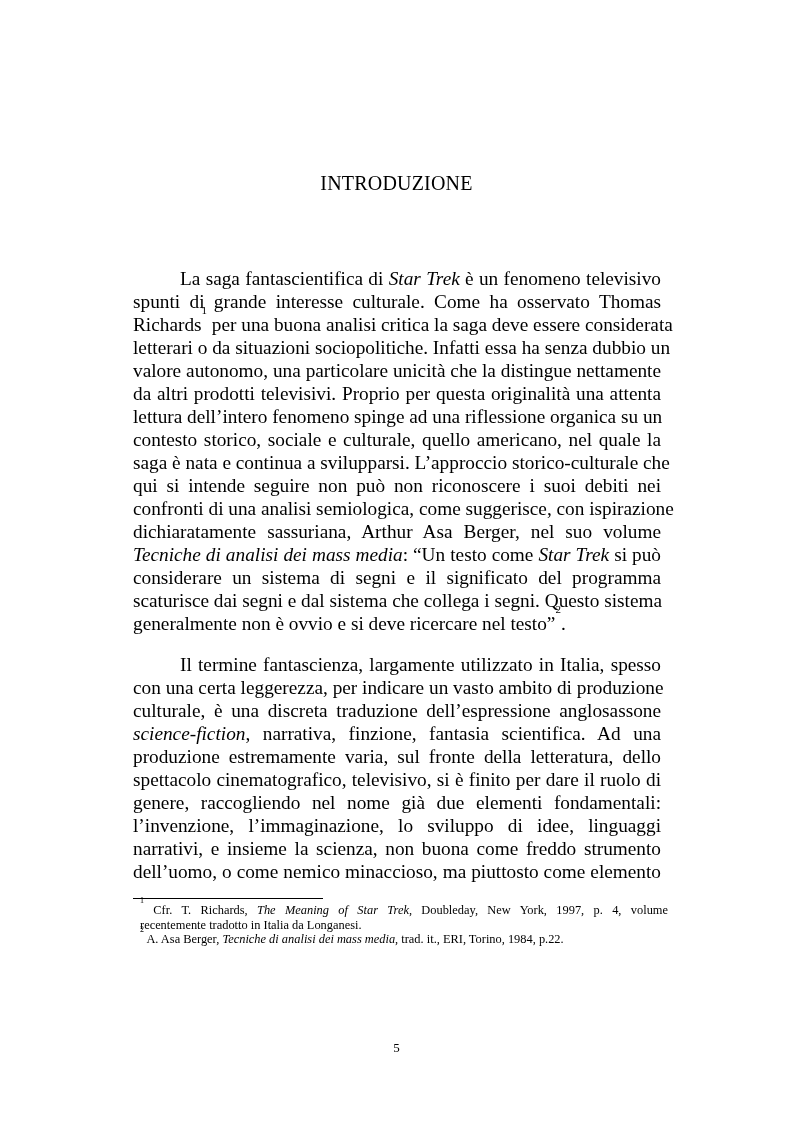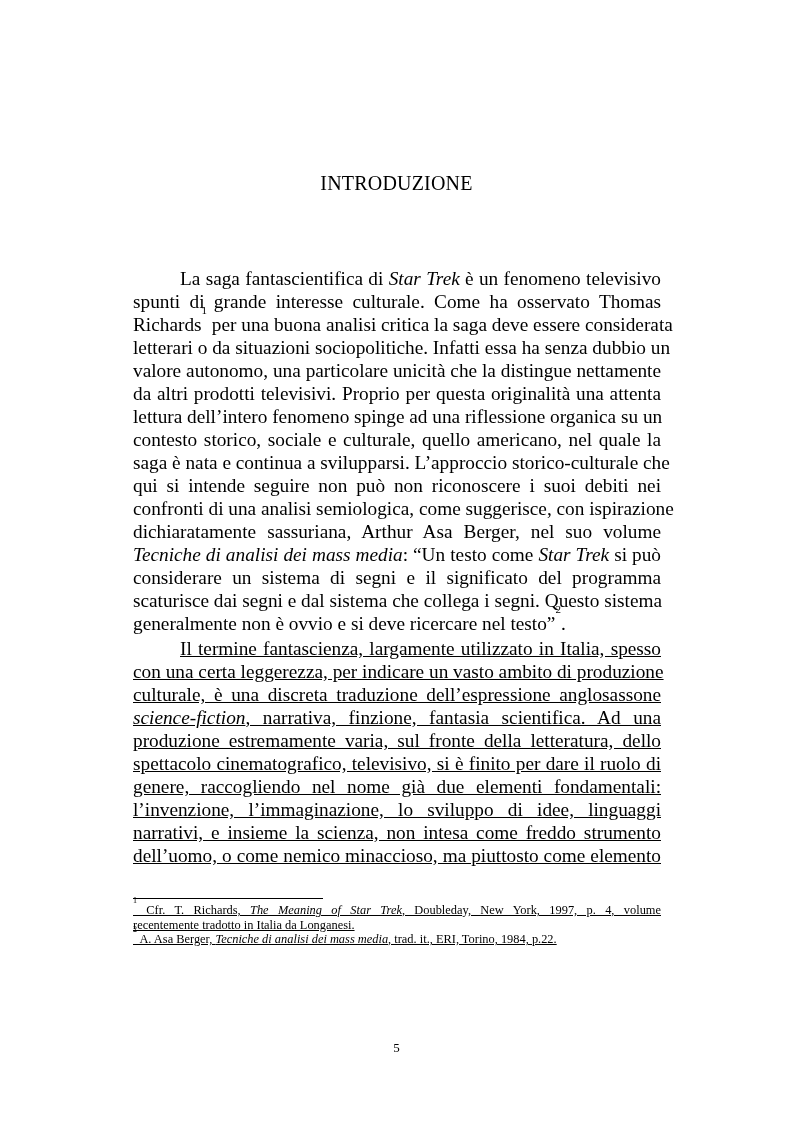--- a/index.html
+++ b/index.html
@@ -34,21 +34,21 @@
     .body-text {
       position: absolute;
       left: 133px;
       width: 528px;
       font-size: 19.3px;
       line-height: 23px;
       text-align: justify;
       text-justify: inter-word;
     }
     .para1 { top: 235px; margin-top: 32px; }
-    .para2 { top: 637px; text-decoration: underline; }
+    .para2 { top: 653px; }
     .line {
       display: block;
       text-align: justify;
       text-align-last: justify;
       white-space: nowrap;
       height: 23px;
       overflow: visible;
     }
     .line.last {
       text-align-last: left;
@@ -66,26 +66,25 @@
     .footnote-rule {
       position: absolute;
       left: 133px;
       top: 898px;
       width: 190px;
       height: 0;
       border-top: 1px solid #000000;
     }
     .footnotes {
       position: absolute;
-      left: 133px;
+      left: 140px;
       top: 903px;
       width: 528px;
       font-size: 12.4px;
       line-height: 14.5px;
-      text-decoration: underline;
     }
     .footnotes .fline {
       display: block;
       white-space: nowrap;
       text-align: justify;
       text-align-last: justify;
     }
     .footnotes .fline.last {
       text-align-last: left;
     }
@@ -132,21 +131,21 @@
     </div>
   <div class="body-text para2" id="para2">
       <span class="line first"><span>Il termine fantascienza, largamente utilizzato in Italia, spesso</span></span>
       <span class="line"><span>con una certa leggerezza, per indicare un vasto ambito di produzione</span></span>
       <span class="line"><span>culturale, è una discreta traduzione dell’espressione anglosassone</span></span>
       <span class="line"><em>science-fiction</em><span>, narrativa, finzione, fantasia scientifica. Ad una</span></span>
       <span class="line"><span>produzione estremamente varia, sul fronte della letteratura, dello</span></span>
       <span class="line"><span>spettacolo cinematografico, televisivo, si è finito per dare il ruolo di</span></span>
       <span class="line"><span>genere, raccogliendo nel nome già due elementi fondamentali:</span></span>
       <span class="line"><span>l’invenzione, l’immaginazione, lo sviluppo di idee, linguaggi</span></span>
-      <span class="line"><span>narrativi, e insieme la scienza, non intesa come freddo strumento</span></span>
+      <span class="line"><span>narrativi, e insieme la scienza, non buona come freddo strumento</span></span>
       <span class="line"><span>dell’uomo, o come nemico minaccioso, ma piuttosto come elemento</span></span>
     </div>
 
   <div class="footnote-rule"></div>
   <div class="footnotes" id="footnotes">
       <div>
         <span class="fline"><sup>1</sup><span> Cfr. T. Richards, </span><em>The Meaning of Star Trek</em><span>, Doubleday, New York, 1997, p. 4, volume</span></span>
         <span class="fline last"><span>recentemente tradotto in Italia da Longanesi.</span></span>
       </div>
       <div>

